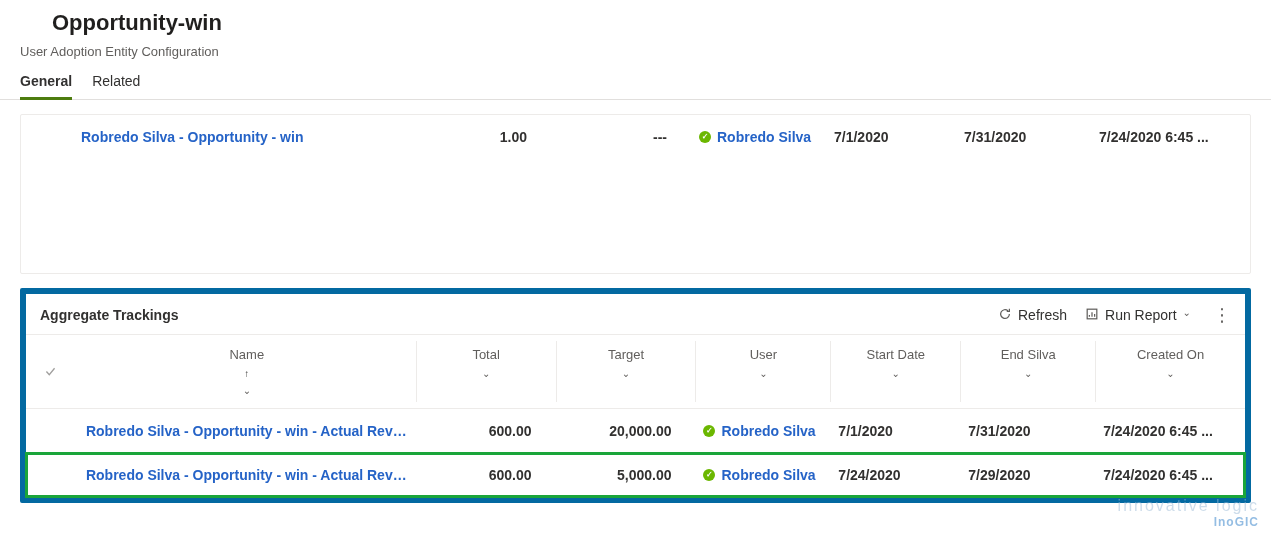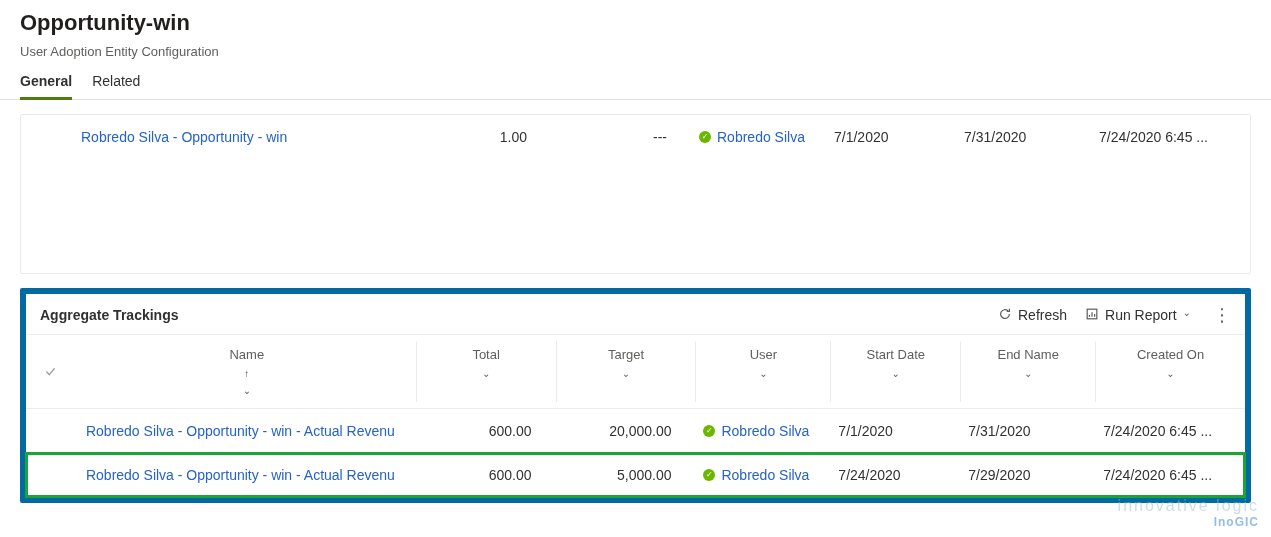--- a/index.html
+++ b/index.html
@@ -10,20 +10,21 @@
     background: #fff;
     width: 1271px;
   }
   .header {
     padding: 10px 20px 0 20px;
   }
   .page-title {
     font-size: 22px;
     font-weight: 600;
     color: #201f1e;
+    margin-left: 32px;
   }
   .page-subtitle {
     font-size: 13px;
     color: #605e5c;
     margin-top: 8px;
   }
   .tabs {
     display: flex;
     gap: 20px;
     padding: 14px 20px 0 20px;
@@ -93,20 +94,21 @@
     align-items: center;
     padding: 6px 0;
   }
   .td {
     padding: 8px 8px;
     font-size: 14px;
     color: #323130;
     overflow: hidden;
     text-overflow: ellipsis;
     white-space: nowrap;
+    font-weight: bold;
   }
   .td.link { color: #2563c7; cursor: pointer; }
   .td.num { text-align: right; padding-right: 24px; }
   .user-cell {
     display: flex;
     align-items: center;
     gap: 6px;
     color: #2563c7;
     cursor: pointer;
   }
@@ -261,21 +263,21 @@
       </div>
       <div class="th c-user">
         <span>User</span>
         <span class="chevron">⌄</span>
       </div>
       <div class="th c-sdate">
         <span>Start Date</span>
         <span class="chevron">⌄</span>
       </div>
       <div class="th c-edate">
-        <span>End Name</span>
+        <span>End Silva</span>
         <span class="chevron">⌄</span>
       </div>
       <div class="th c-created">
         <span>Created On</span>
         <span class="chevron">⌄</span>
       </div>
     </div>
 
     <div id="agg-rows">
         <div class="table-row">

